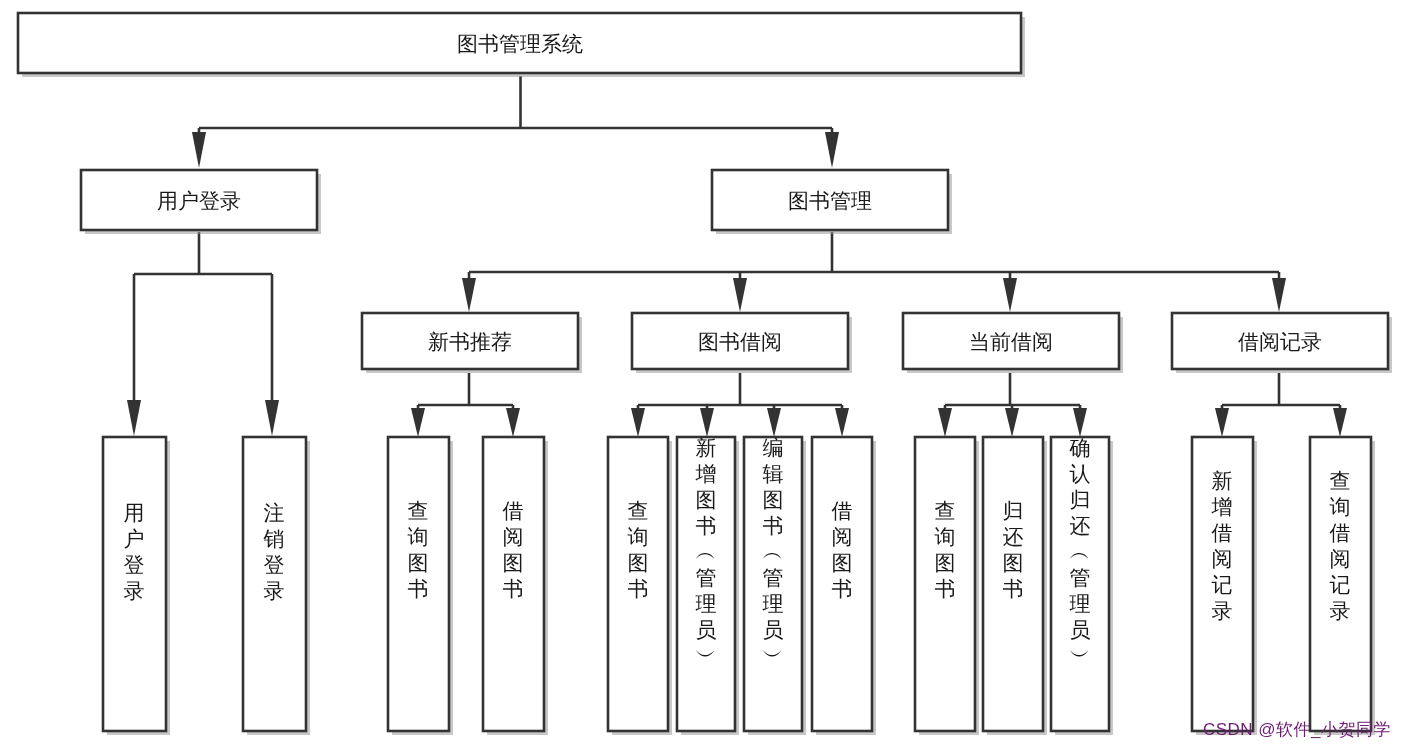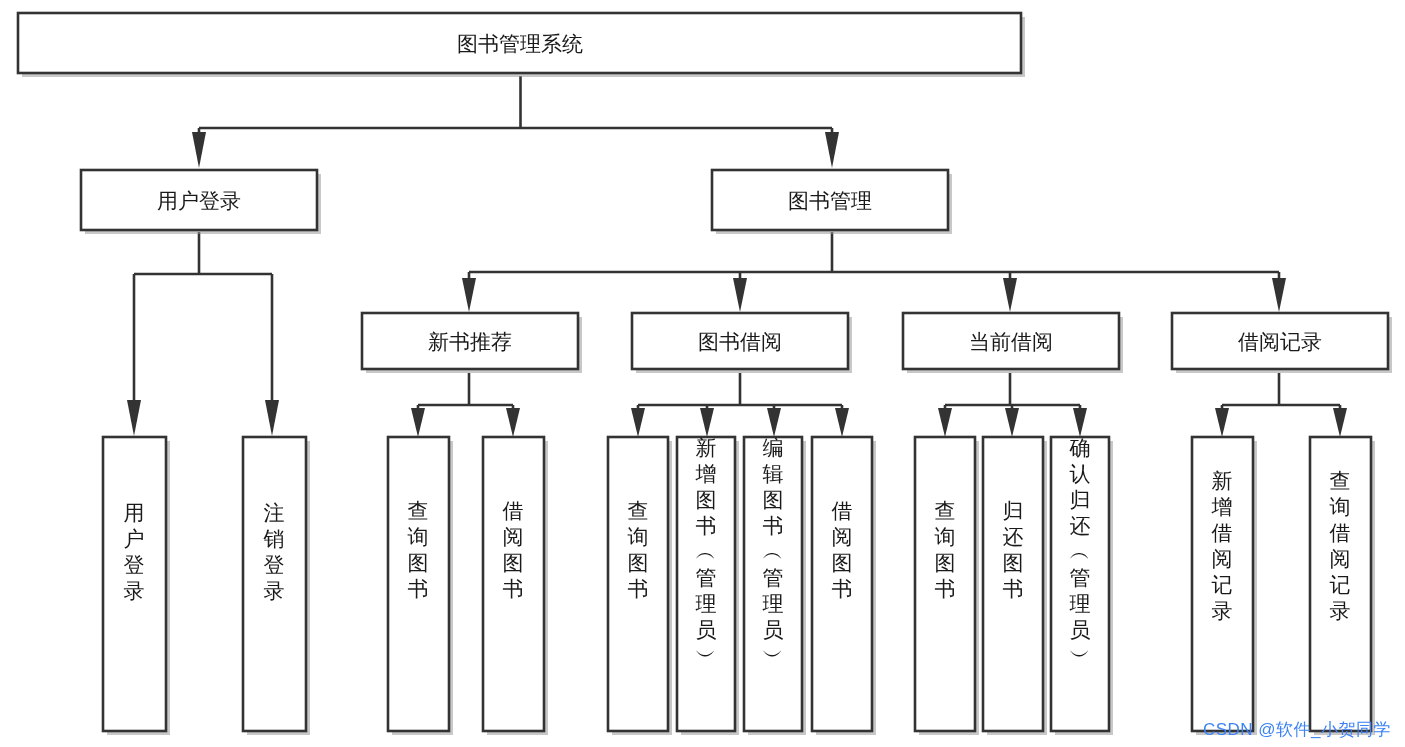--- a/index.html
+++ b/index.html
@@ -57,21 +57,21 @@
     fill: #1a1a1a;
     font-size: 21px;
     text-anchor: middle;
   }
   .watermark-text {
     position: absolute;
     right: 14px;
     bottom: 6px;
     font-family: "Liberation Sans", "DejaVu Sans", sans-serif;
     font-size: 17px;
-    color: #3b82f6;
+    color: #701a75;
     letter-spacing: 0.5px;
     white-space: nowrap;
     user-select: none;
   }
 </style>
 </head>
 <body>
 
 <div id="diagram-root">
 

